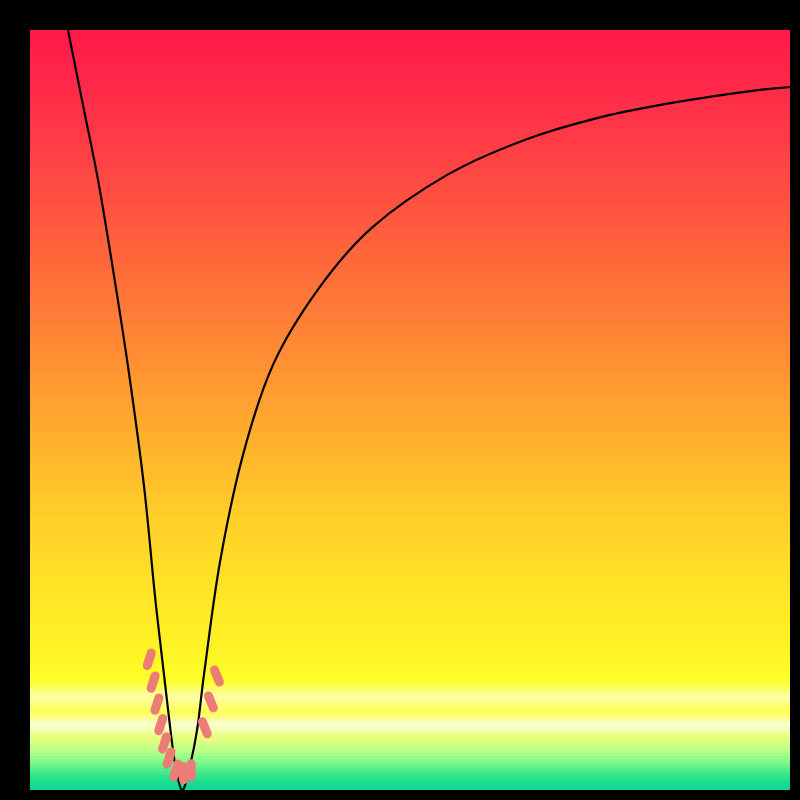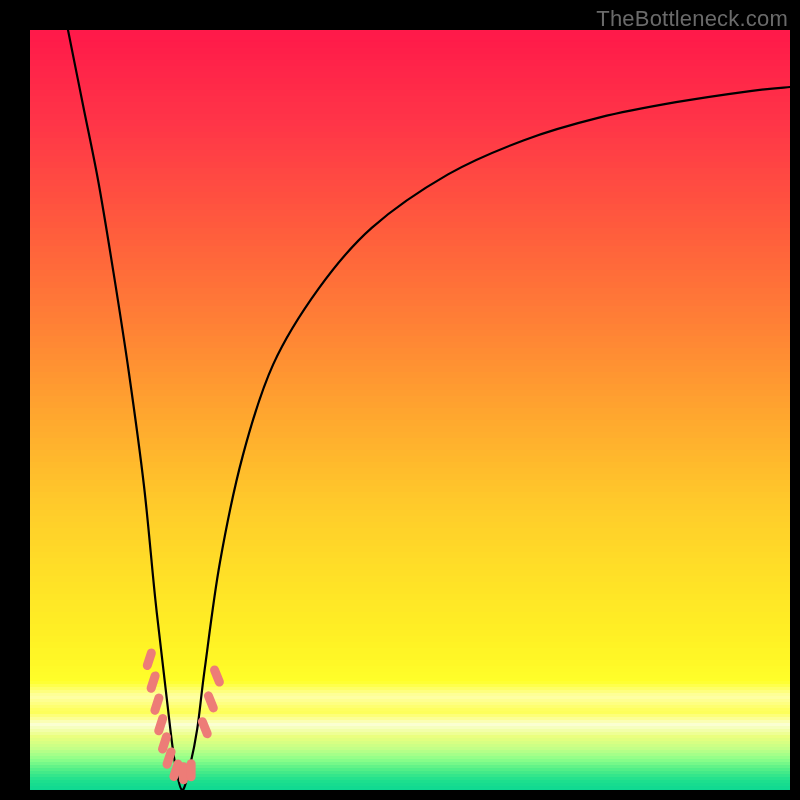--- a/index.html
+++ b/index.html
@@ -222,15 +222,14 @@
           <rect x="149.01999999999998" y="732.28" width="9" height="22" rx="4.5" fill="#ed7c77" transform="rotate(0 153.51999999999998 743.28)"></rect>
           <rect x="156.62" y="729.24" width="9" height="22" rx="4.5" fill="#ed7c77" transform="rotate(0 161.12 740.24)"></rect>
           <rect x="170.3" y="686.6800000000001" width="9" height="22" rx="4.5" fill="#ed7c77" transform="rotate(-22 174.8 697.6800000000001)"></rect>
           <rect x="176.38000000000002" y="660.84" width="9" height="22" rx="4.5" fill="#ed7c77" transform="rotate(-22 180.88000000000002 671.84)"></rect>
           <rect x="182.46" y="635" width="9" height="22" rx="4.5" fill="#ed7c77" transform="rotate(-22 186.96 646)"></rect>
         </g>
     </svg>
 
   </div>
 
-  <div class="watermark">TheBottleneck.com</div>
 
 </div>
 
 </body></html>

